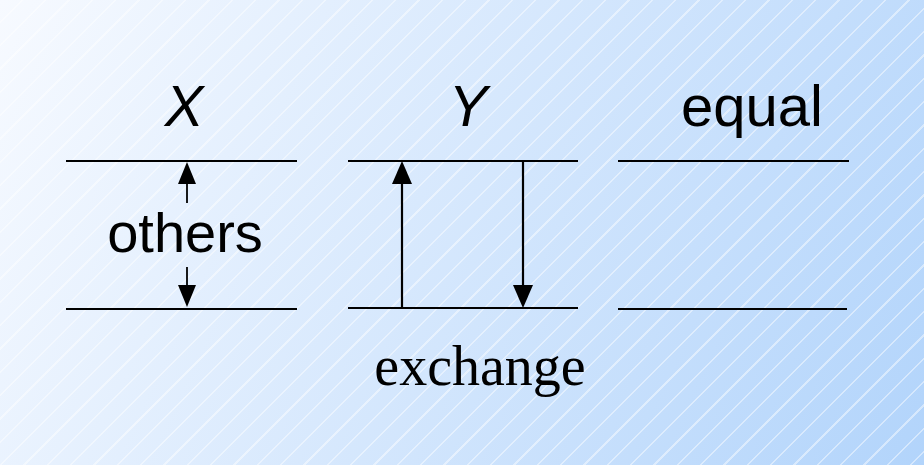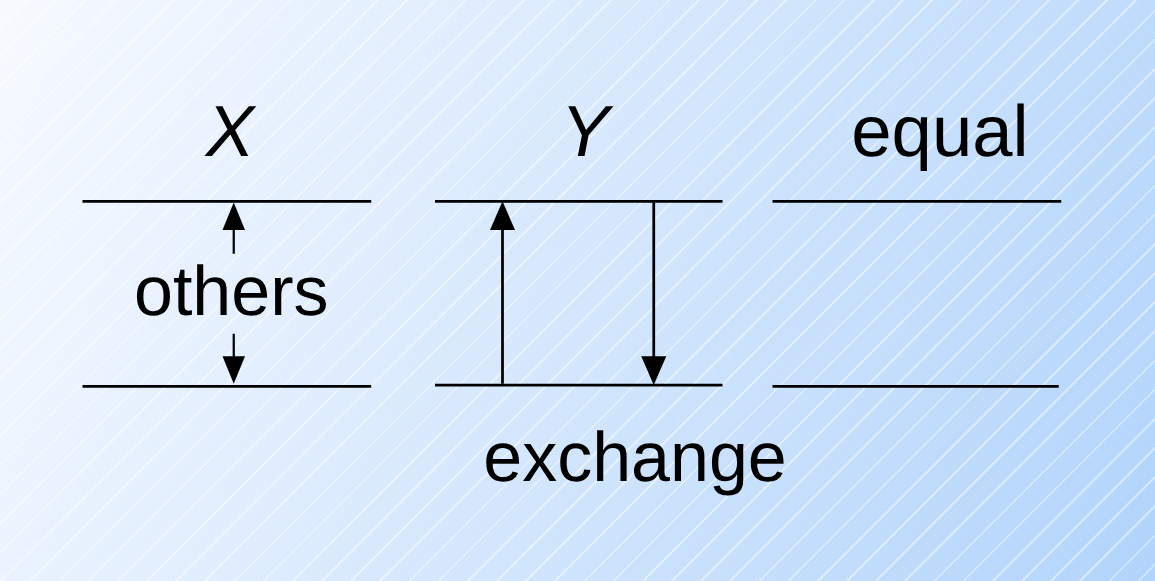--- a/index.html
+++ b/index.html
@@ -45,22 +45,23 @@
     font-style: italic;
   }
   .annot {
     font-size: 56px;
   }
   .equal-pos {
     left: 185px;
     top: 205px;
   }
   .exchange-pos {
-    left: 508px;
+    left: 480px;
     top: 338px;
+    font-family: Liberation Serif, serif;
   }
   .x-pos { left: 184px; }
   .y-pos { left: 468px; }
   .others-pos { left: 752px; }
   svg line { stroke: var(--line, #000); }
   svg polygon { fill: var(--line, #000); }
 </style>
 </head>
 <body>
 

